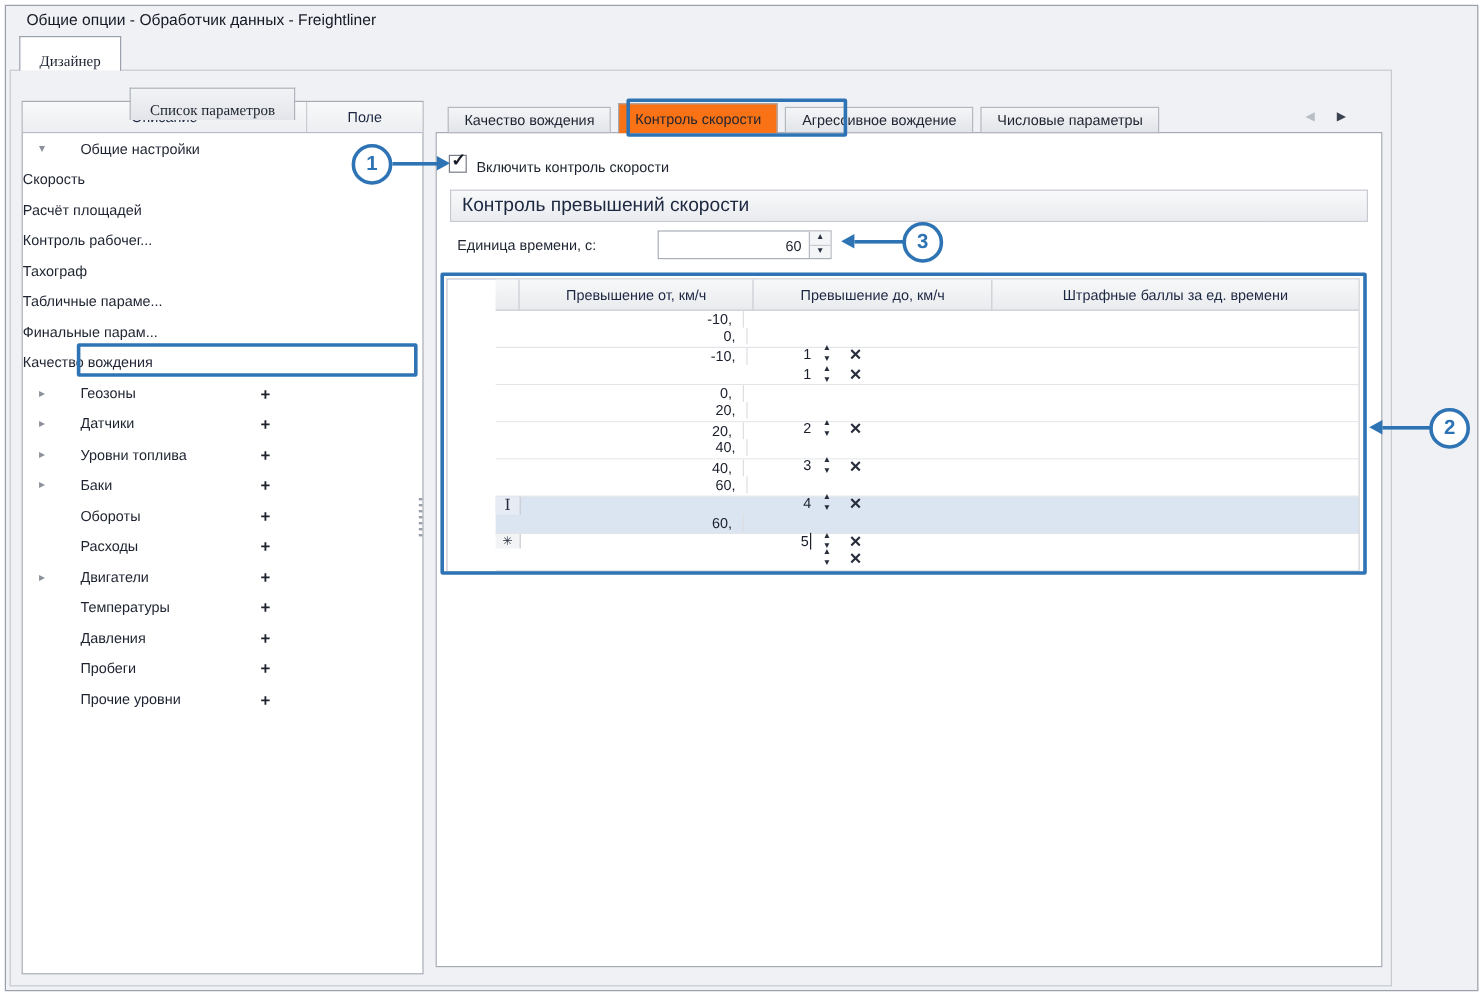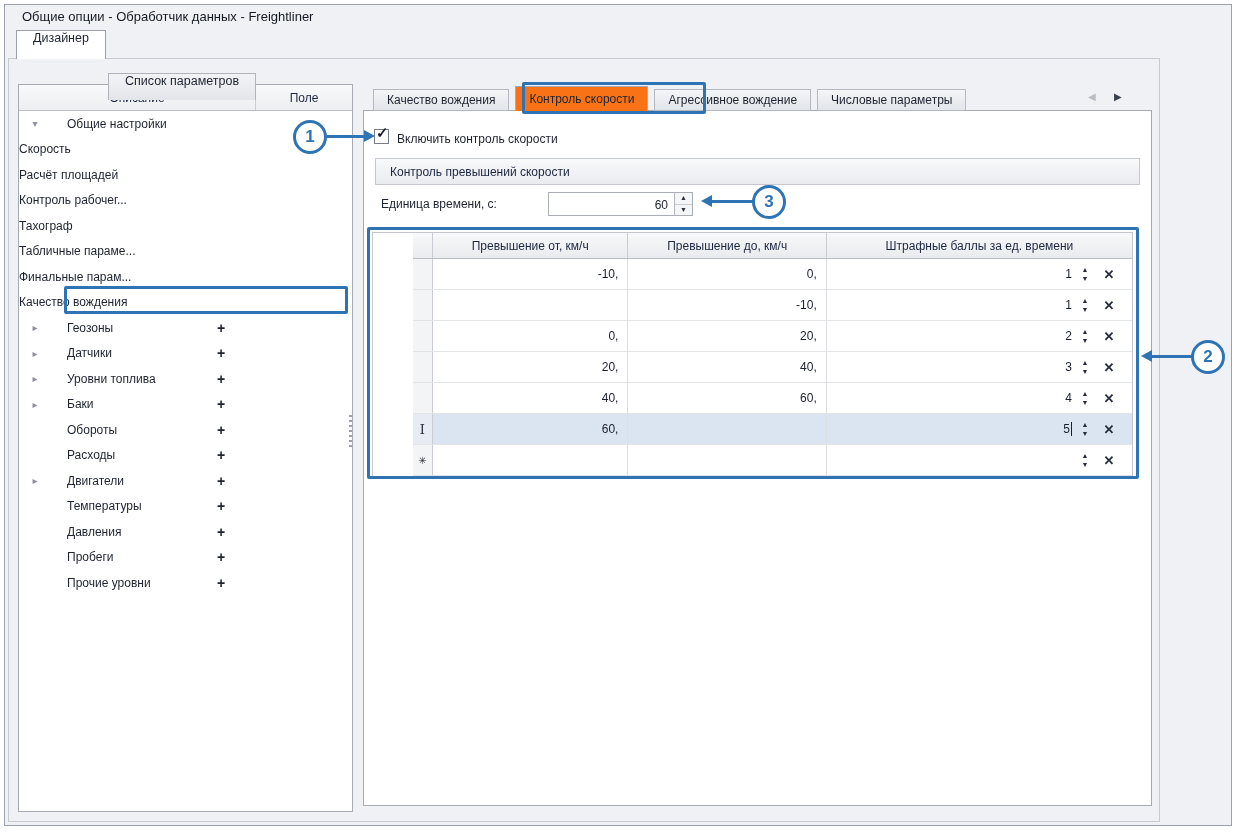--- a/index.html
+++ b/index.html
@@ -8,21 +8,21 @@
     position: relative; overflow: hidden; background:#ffffff;
     font-family:"Liberation Sans", sans-serif; color:#1d2330;
   }
   .abs { position:absolute; }
 
   
   .dialog { left:4px; top:4px; width:1228px; height:822px; background:#f0f1f5; border:1px solid #9ba1ac; }
   .title-text { left:22px; top:9px; font-size:13px; color:#141924; }
 
   
-  .main-tab { top:30px; height:29px; display:flex; align-items:flex-start; padding:0 16px; font-size:12.5px; z-index:3; }
+  .main-tab { top:30px; height:29px; display:flex; align-items:flex-end; padding:0 16px; font-size:12.5px; z-index:3;font-family:Liberation Serif, serif; }
   .main-tab.active { left:16px; background:#ffffff; border:1px solid #9ba1ac; border-bottom:none; }
   .main-tab.inactive { left:108px; top:32px; height:27px; background:linear-gradient(#f2f3f5,#e3e5ea); border:1px solid #aeb3bc; border-bottom:none;margin-top:41px; }
   .page { left:8px; top:58px; width:1152px; height:764px; background:#eff1f4; border:1px solid #c6cad1; z-index:1; }
 
   
   .tree-panel { left:18px; top:84px; width:335px; height:728px; background:#fff; border:1px solid #a5aab3; z-index:2; }
   .tree-header { display:flex; height:26px; background:linear-gradient(#f8f9fa,#eceef1); border-bottom:1px solid #b9bdc5; font-size:12px; color:#1c2742; }
   .tree-header .hc { display:flex; align-items:center; justify-content:center; }
   .tree-header .hc1 { width:237px; border-right:1px solid #c9ccd2; }
   .tree-header .hc2 { flex:1; }
@@ -47,36 +47,36 @@
   .tab-scroll.right { left:1114px; color:#3a4150; }
   .tab-page { left:363px; top:110px; width:789px; height:696px; background:#fff; border:1px solid #a5aab3; z-index:2; }
 
   
   .checkbox { left:374px; top:129px; width:15px; height:15px; background:#fff; border:1px solid #767c88; z-index:3; }
   .checkbox .mark { position:absolute; left:1px; top:-6px; font-size:15px; font-weight:700; color:#181c26; }
   .checkbox-label { left:397px; top:132px; font-size:12px; z-index:3; }
 
   
   .group-band { left:375px; top:158px; width:765px; height:27px; background:linear-gradient(#f8f9fa,#e9ebef);
-                border:1px solid #c6c9cf; display:flex; align-items:center; padding-left:14px; font-size:12px; color:#1c2740; z-index:3; }
+                border:1px solid #c6c9cf; display:flex; align-items:center; padding-left:9px; font-size:16px; color:#1c2740; z-index:3; }
 
   
   .time-label { left:381px; top:197px; font-size:12px; z-index:3; }
   .time-field { left:548px; top:192px; width:145px; height:24px; background:#fff; border:1px solid #a8adb6; display:flex; z-index:3; }
   .time-value { flex:1; text-align:right; font-size:12px; padding:5px 6px 0 0; color:#1a1f2c; }
   .time-spin { width:18px; border-left:1px solid #b6bac2; background:#f4f5f7; display:flex; flex-direction:column; }
   .time-spin .sbtn { flex:1; font-size:7px; line-height:10px; text-align:center; color:#2a3040; }
   .time-spin .sbtn.up { border-bottom:1px solid #c9ccd2; }
 
   
   .grid { left:372px; top:232px; width:761px; background:#fff; border:1px solid #c3c6cc; font-size:12px; z-index:3;padding-left:40px; }
   .g-header { display:flex; height:26px; background:linear-gradient(#f7f8f9,#e9ebee); border-bottom:1px solid #b9bdc5; color:#1c2742; }
   .g-hcell { display:flex; align-items:center; justify-content:center; border-right:1px solid #c9ccd2; }
   .g-hcell:last-child { border-right:none; }
-  .g-row { display:flex; height:31px; border-bottom:1px solid #e2e4e8; background:#fff; }
+  .g-row { display:flex; height:31px; border-bottom:1px solid #e2e4e8; background:#fff;flex-direction:column; }
   .g-row.selected { background:#dbe5f2; }
   .g-ind { width:21px; background:#f3f4f6; border-right:1px solid #c9ccd2; display:flex; align-items:center; justify-content:center; color:#2b3040; }
   .g-row.selected .g-ind { background:#e6ebf4; }
   .g-ind .edit-glyph { font-family:"DejaVu Serif", serif; font-size:13px; }
   .g-ind .new-glyph { font-size:10px; }
   .g-cell { display:flex; align-items:center; justify-content:flex-end; padding-right:9px; border-right:1px solid #dcdee2; color:#1a1f2c; }
   .g-pen { display:flex; align-items:center; padding:0 12px 0 6px; }
   .pen-val { flex:1; text-align:right; color:#1a1f2c; }
   .caret { display:inline-block; width:1px; height:14px; background:#1a1f2c; margin-left:1px; vertical-align:middle; }
   .g-spin { width:12px; margin:0 7px 0 7px; display:flex; flex-direction:column; align-items:center; gap:2px; font-size:7px; color:#262c3a; line-height:7px; }

